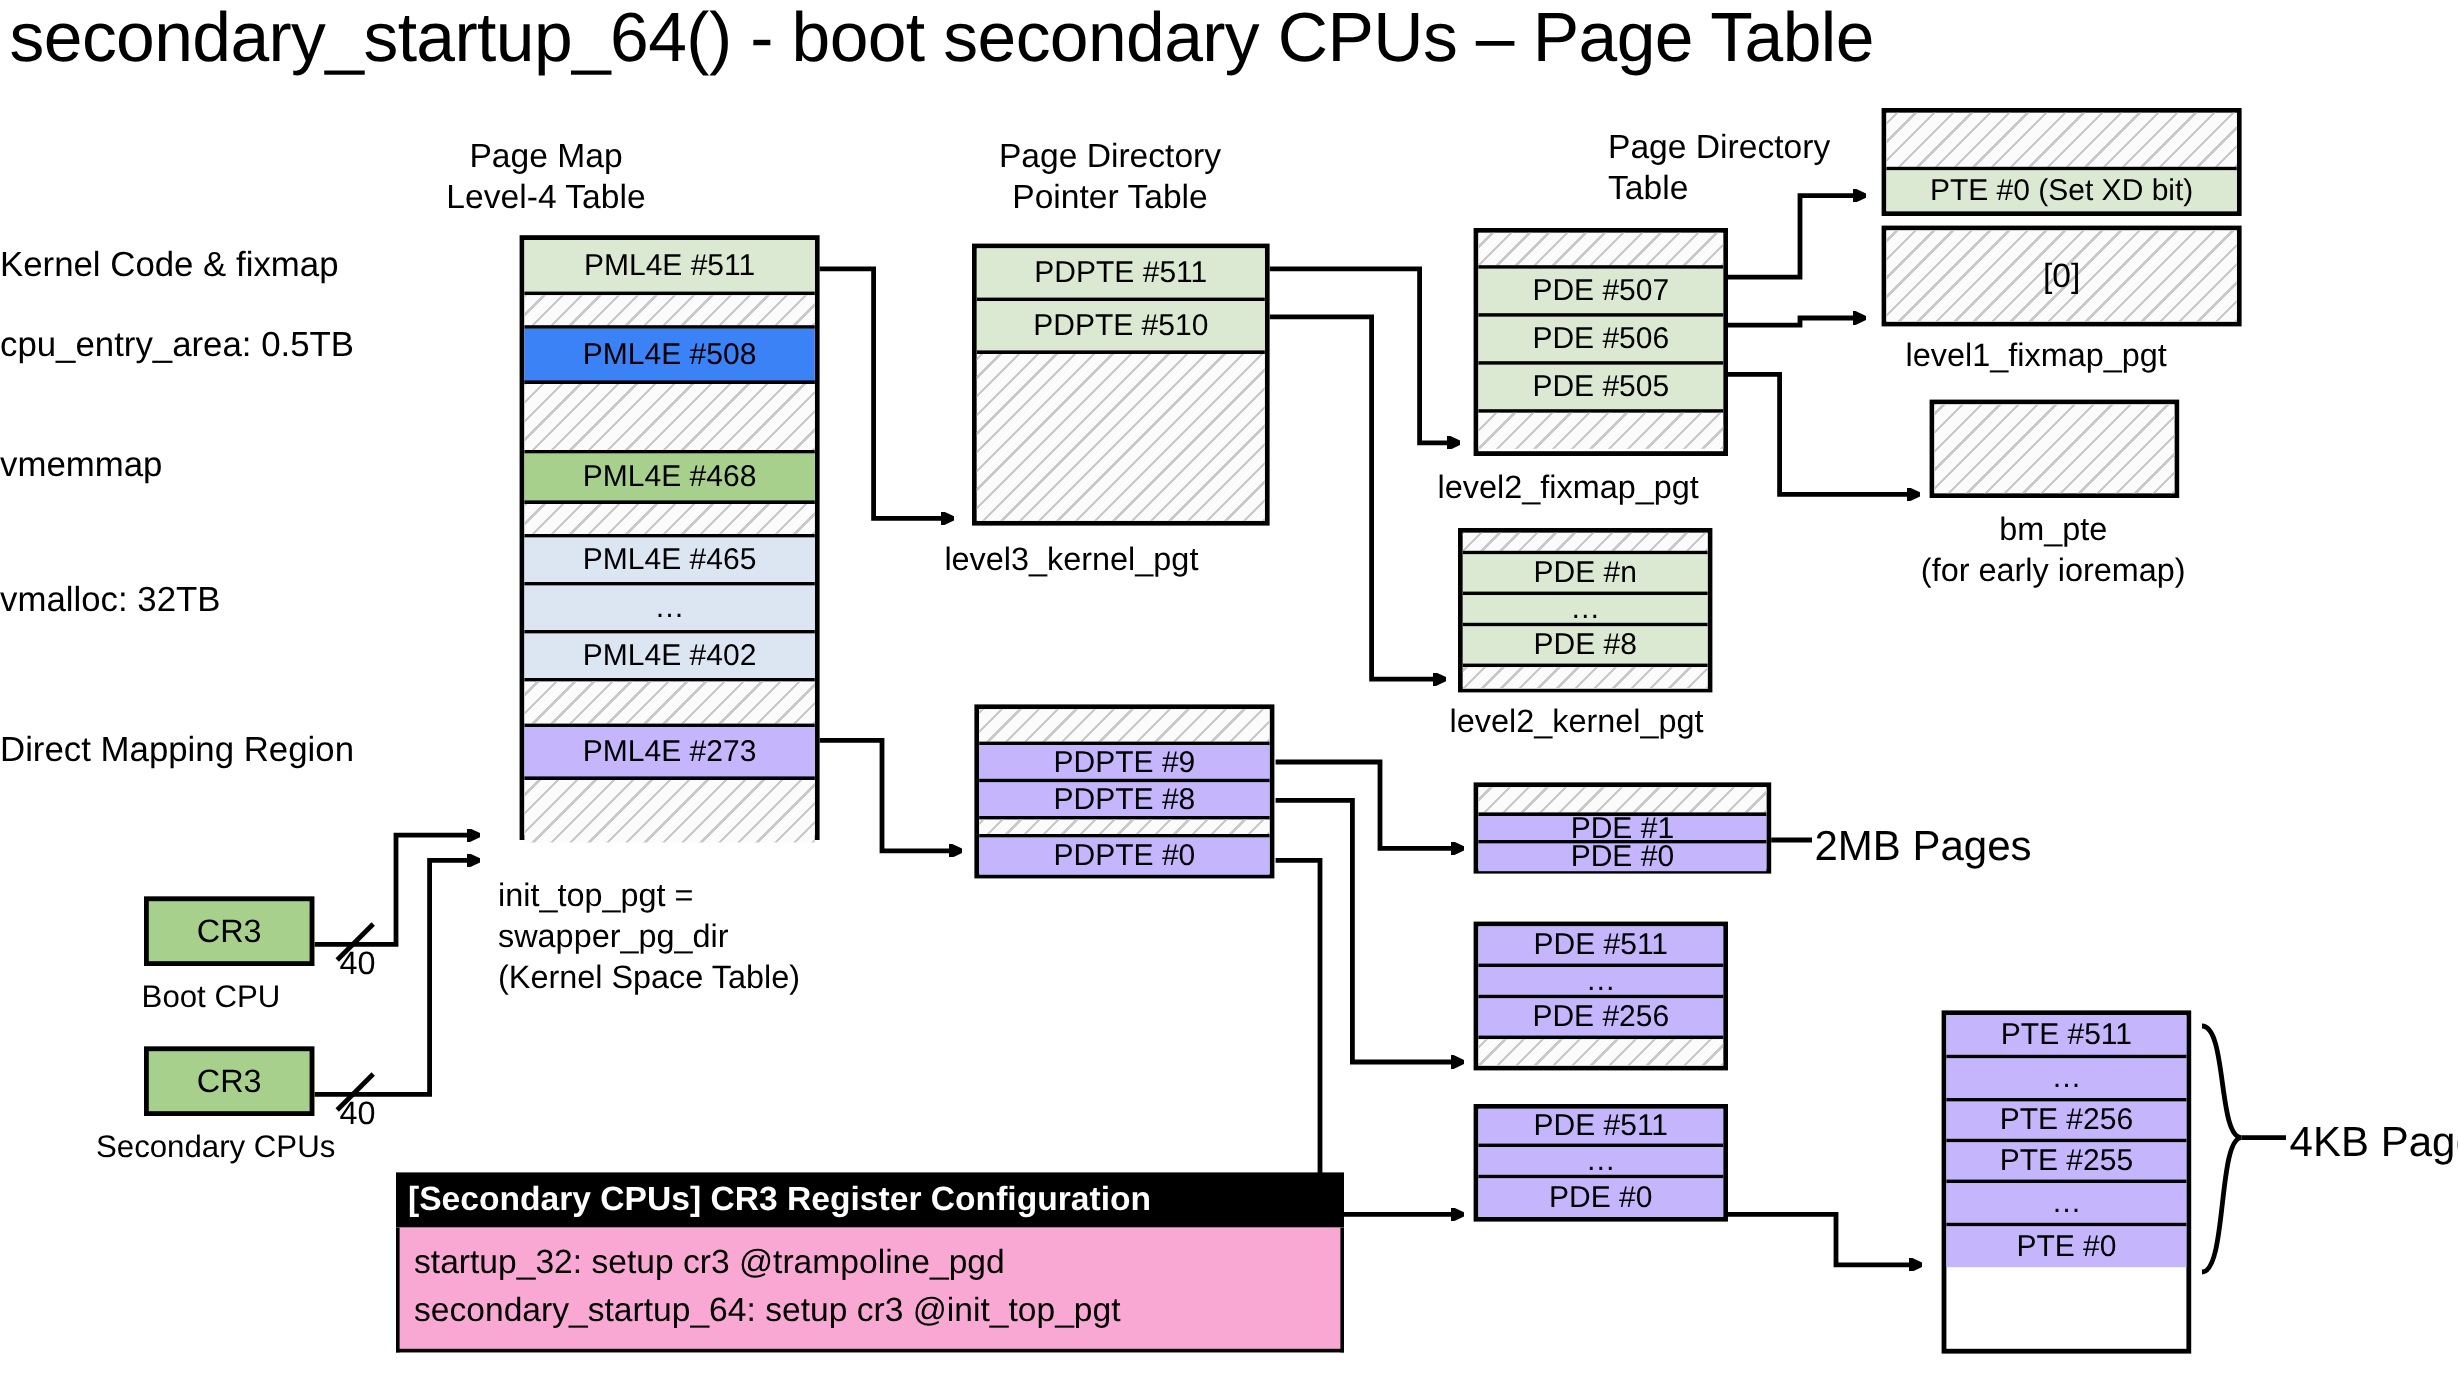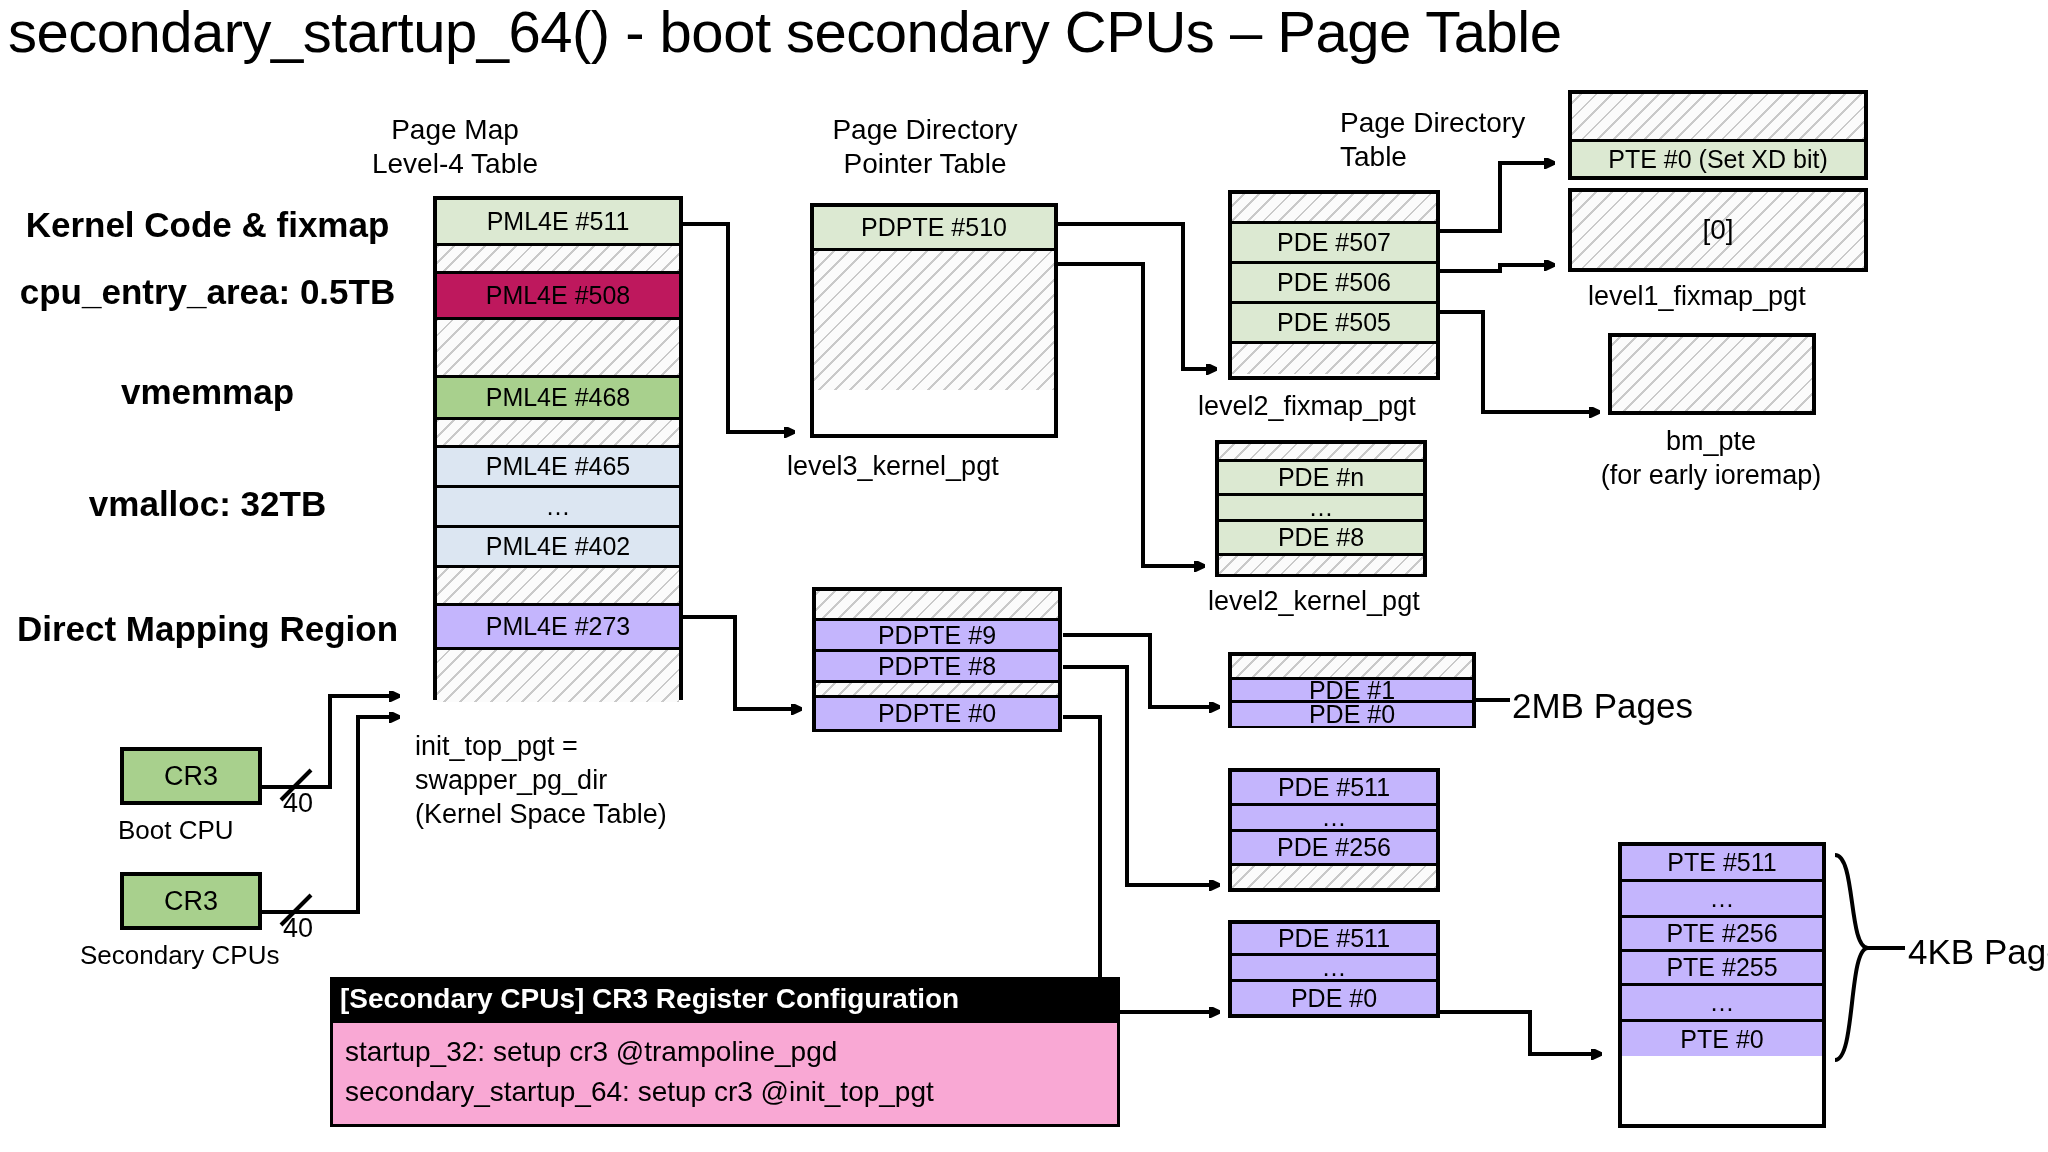--- a/index.html
+++ b/index.html
@@ -21,32 +21,32 @@
   .cell:last-child{border-bottom:none;}
 
   
   .hatch{
     background-color:#fbfbfb;
     background-image:repeating-linear-gradient(-45deg,
       #c9c9c9 0px,#c9c9c9 2px,transparent 2px,transparent 11px);
   }
   .green-l{background:#dce9d2;}
   .green-d{background:#a8d08d;}
-  .yellow {background:#be185d;}
+  .yellow {background:#3b82f6;}
   .blue-l {background:#dce6f2;}
   .orange {background:#c4b5fd;}
 
   
   .colhdr{position:absolute;font-size:28px;line-height:1.2;white-space:pre-line;}
 
   
   .caption{position:absolute;font-size:27px;line-height:1.25;white-space:pre-line;}
 
   
-  .rlabel{position:absolute;font-size:35px;font-weight:bold;text-align:center;
+  .rlabel{position:absolute;font-size:29px;font-weight:normal;text-align:left;
           white-space:nowrap;}
 
   
   .cr3{position:absolute;border:4px solid #000;background:#a8d08d;
        box-sizing:border-box;display:flex;align-items:center;justify-content:center;
        font-size:27px;}
   .cr3cap{position:absolute;font-size:26px;white-space:nowrap;}
   .bits{position:absolute;font-size:27px;}
 
   
@@ -141,20 +141,21 @@
     <div class="cell blue-l" style="height:40px;">PML4E #402</div>
     <div class="cell hatch" style="height:38px;"></div>
     <div class="cell orange" style="height:44px;">PML4E #273</div>
     <div class="cell hatch" style="height:52px;"></div>
   </div>
   <div class="caption" style="left:415px;top:730px;">init_top_pgt =
 swapper_pg_dir
 (Kernel Space Table)</div>
 
   <div class="tbl" style="left:810px;top:203px;width:248px;height:235px;">
+    <div class="cell green-l" style="height:44px;">PDPTE #511</div>
     <div class="cell green-l" style="height:44px;">PDPTE #510</div>
     <div class="cell hatch" style="height:139px;"></div>
   </div>
   <div class="caption" style="left:787px;top:450px;">level3_kernel_pgt</div>
 
   <div class="tbl" style="left:1228px;top:190px;width:212px;height:190px;">
     <div class="cell hatch" style="height:30px;"></div>
     <div class="cell green-l" style="height:40px;">PDE #507</div>
     <div class="cell green-l" style="height:40px;">PDE #506</div>
     <div class="cell green-l" style="height:40px;">PDE #505</div>

